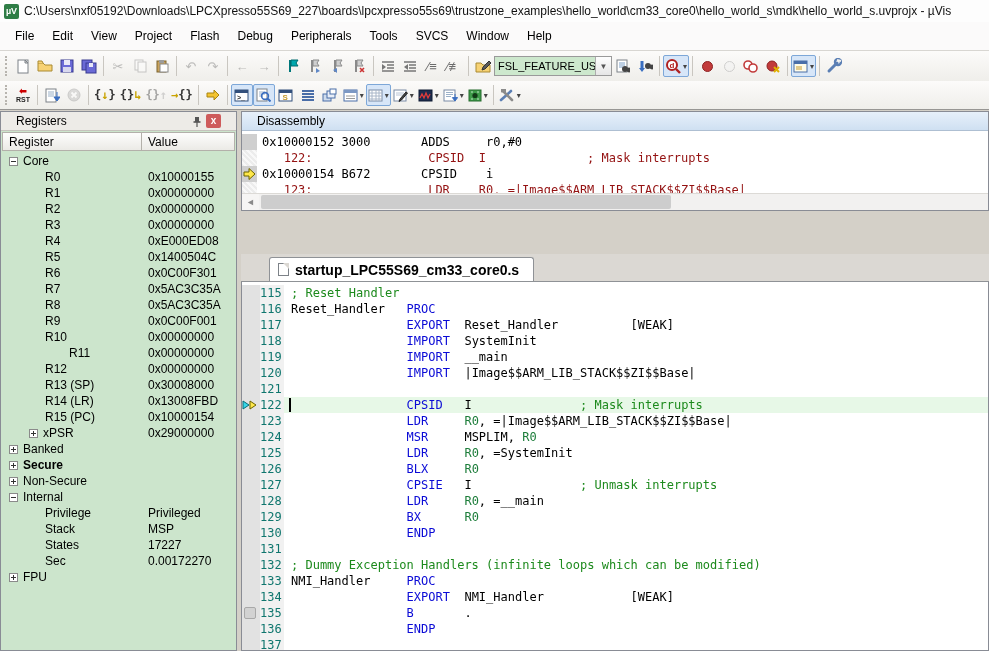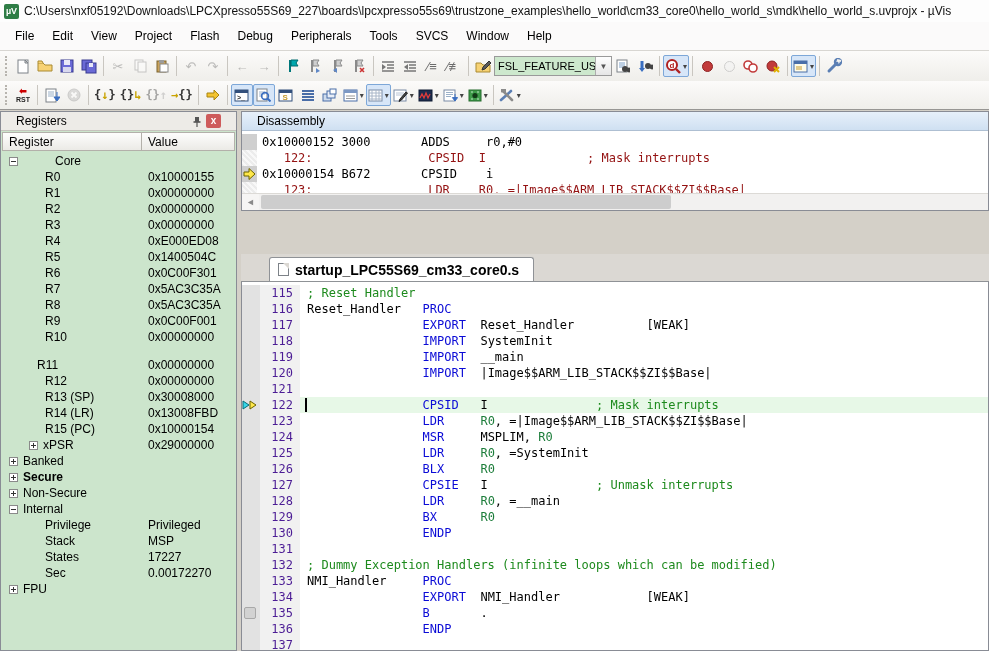--- a/index.html
+++ b/index.html
@@ -96,22 +96,22 @@
          border-radius:3px 3px 0 0; display:flex; align-items:center; gap:6px; padding:0 14px 0 8px; }
   .tab .doc-icon { width:11px; height:13px; background:#fff; border:1px solid #7d8288; position:relative; }
   .tab .doc-icon::after { content:""; position:absolute; right:-1px; top:-1px; border:3px solid;
          border-color:#dbd8d3 #dbd8d3 transparent transparent; }
   .tab .tlabel { font-weight:bold; font-size:14px; }
 
   #editor { position:absolute; left:0; right:0; top:171px; bottom:0; background:#fff;
             border:1px solid #898c95; border-top:none; overflow:hidden; padding-top:3px; }
   .eline { height:16px; display:flex; align-items:center; font-family:"DejaVu Sans Mono","Liberation Mono",monospace; font-size:12px; }
   .eline .emargin { width:18px; flex:0 0 auto; background:#e2e2e2; height:16px; position:relative; }
-  .eline .enum { width:40px; flex:0 0 auto; background:#f1f1f1; height:16px; line-height:16px;
-                 text-align:right; padding-right:7px; color:#4c1d95; }
+  .eline .enum { width:24px; flex:0 0 auto; background:#f1f1f1; height:16px; line-height:16px;
+                 padding-right:7px; color:#0f766e; }
   .eline .ecode { flex:1; height:16px; line-height:16px; white-space:pre; padding-left:7px; position:relative; }
   .eline.current .ecode { background:#e7f8e7; }
   .caret-bar { position:absolute; left:5px; top:1px; width:2px; height:14px; background:#000; }
   .seg-p { color:#000; } .seg-k { color:#0b0bd6; } .seg-c { color:#1d8a1d; } .seg-r { color:#1c7d3a; }
   .block-marker { position:absolute; left:2px; top:2px; width:12px; height:12px; background:#d2d2d2;
                   border:1px solid #a8a8a8; border-radius:2px; }
 
   svg { display:block; }
 </style>
 </head>
@@ -563,21 +563,21 @@
         </span>
       <span class="cap-btn cap-close">
           <span>x</span>
         </span>
     </div>
     <div id="reg-header">
       <div class="reg-hcell c1">Register</div>
       <div class="reg-hcell c2">Value</div>
     </div>
     <div id="registers-rows">
-        <div class="reg-row" style="position: relative; padding-left: 8px; gap: 32px;">
+        <div class="reg-row" style="position: relative; padding-left: 8px;">
           <span class="expander"></span>
           <span class="rlabel">Core</span>
         </div>
         <div class="reg-row" style="position: relative; padding-left: 44px;">
           <span class="rlabel">R0</span>
           <span class="rvalue">0x10000155</span>
         </div>
         <div class="reg-row" style="position: relative; padding-left: 44px;">
           <span class="rlabel">R1</span>
           <span class="rvalue">0x00000000</span>
@@ -611,21 +611,21 @@
           <span class="rvalue">0x5AC3C35A</span>
         </div>
         <div class="reg-row" style="position: relative; padding-left: 44px;">
           <span class="rlabel">R9</span>
           <span class="rvalue">0x0C00F001</span>
         </div>
         <div class="reg-row" style="position: relative; padding-left: 44px;">
           <span class="rlabel">R10</span>
           <span class="rvalue">0x00000000</span>
         </div>
-        <div class="reg-row" style="position: relative; padding-left: 36px; margin-top: 12px;">
+        <div class="reg-row" style="position: relative; padding-left: 68px;">
           <span class="rlabel">R11</span>
           <span class="rvalue">0x00000000</span>
         </div>
         <div class="reg-row" style="position: relative; padding-left: 44px;">
           <span class="rlabel">R12</span>
           <span class="rvalue">0x00000000</span>
         </div>
         <div class="reg-row" style="position: relative; padding-left: 44px;">
           <span class="rlabel">R13 (SP)</span>
           <span class="rvalue">0x30008000</span>

